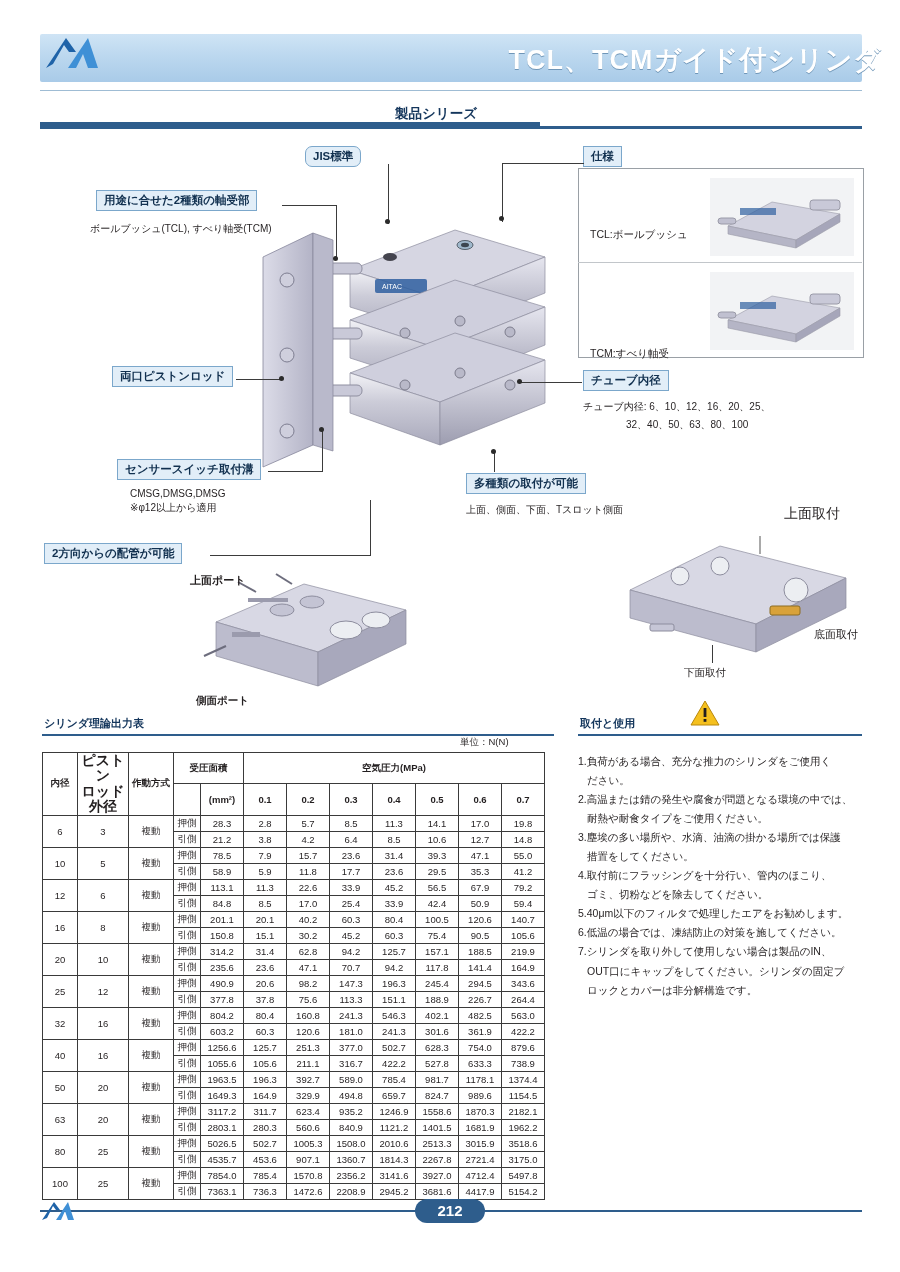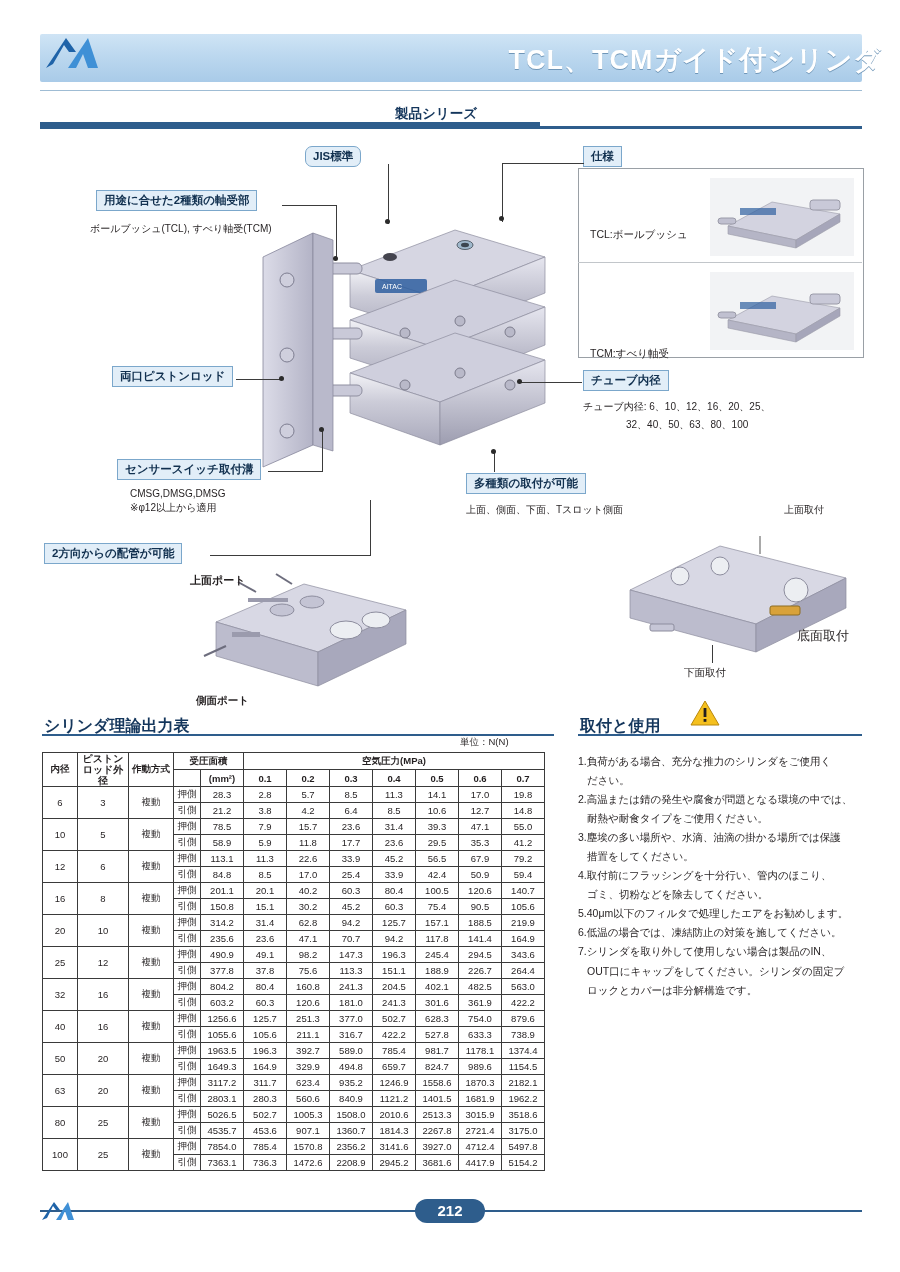--- a/index.html
+++ b/index.html
@@ -57,21 +57,21 @@
     border:1px solid #9aa0a6;background:#ffffff;
   }
   .spec-row-label{
     position:absolute;font-size:10.5px;color:#231f20;
   }
   .spec-div{position:absolute;left:578px;width:284px;height:1px;background:#c2c6ca;}
   
   .img-ph{position:absolute;}
   
   .sec-title{
-    position:absolute;font-size:16px;font-weight:bold;color:#14365c;
+    position:absolute;font-size:11px;font-weight:bold;color:#14365c;
   }
   .sec-rule{position:absolute;height:2px;background:#2e5d8c;}
   table.force{
     position:absolute;left:42px;top:752px;border-collapse:collapse;
     font-size:9.5px;color:#231f20;
   }
   table.force th,table.force td{
     border:1px solid #3a3a3a;text-align:center;padding:0;height:15px;
     font-weight:normal;
   }
@@ -267,22 +267,22 @@
 <div class="leader" style="left:520px;top:382px;width:62px;height:1px;"></div>
 <div class="dot" style="left:517px;top:379px;"></div>
 
 <div class="callout" style="left:466px;top:473px;">多種類の取付が可能</div>
 <div class="plain" style="left:466px;top:503px;">上面、側面、下面、Tスロット側面</div>
 <div class="leader" style="left:494px;top:452px;width:1px;height:20px;"></div>
 <div class="dot" style="left:491px;top:449px;"></div>
 
 <div class="plain" style="left:190px;top:573px;font-weight:bold;font-size:11px;">上面ポート</div>
 <div class="plain" style="left:196px;top:693px;font-weight:bold;font-size:10.5px;">側面ポート</div>
-<div class="plain" style="left:784px;top:503px;font-size:10px;">上面取付</div>
-<div class="plain" style="left:797px;top:627px;font-size:13px;">底面取付</div>
+<div class="plain" style="left:784px;top:503px;font-size:14px;">上面取付</div>
+<div class="plain" style="left:814px;top:627px;font-size:11px;">底面取付</div>
 <div class="plain" style="left:684px;top:665px;font-size:10.5px;">下面取付</div>
 <div class="leader" style="left:712px;top:645px;width:1px;height:18px;"></div>
 
 <div class="sec-title" style="left:44px;top:716px;">シリンダ理論出力表</div>
 <div class="sec-rule" style="left:42px;top:734px;width:512px;"></div>
 
 <div class="sec-title" style="left:580px;top:716px;">取付と使用</div>
 <div class="sec-rule" style="left:578px;top:734px;width:284px;"></div>
 <div class="warn-tri">
   <svg width="30" height="26" viewBox="0 0 30 26">
@@ -291,21 +291,21 @@
     <rect x="13.6" y="19" width="2.8" height="2.8" fill="#231f20"></rect>
   </svg>
 </div>
 
 <div class="plain" style="left:460px;top:735px;font-size:9.5px;">単位：N(N)</div>
 
 <table class="force">
   <thead>
     <tr>
       <th rowspan="2" style="width:34px;">内径</th>
-      <th rowspan="2" style="width:50px;font-size:10px;line-height:1.1;">ピストン<br>ロッド外径</th>
+      <th rowspan="2" style="width:50px;font-size:14px;line-height:1.1;">ピストン<br>ロッド外径</th>
       <th rowspan="2" style="width:44px;">作動方式</th>
       <th colspan="2" style="width:26px;">受圧面積</th>
       <th colspan="7">空気圧力(MPa)</th>
     </tr>
     <tr>
       <th style="width:26px;"></th>
       <th style="width:42px;">(mm²)</th>
       <th style="width:42px;">0.1</th>
       <th style="width:42px;">0.2</th>
       <th style="width:42px;">0.3</th>
@@ -440,21 +440,21 @@
         <td class="num">117.8</td>
         <td class="num">141.4</td>
         <td class="num">164.9</td>
       </tr>
       <tr>
         <td rowspan="2">25</td>
         <td rowspan="2">12</td>
         <td rowspan="2">複動</td>
         <td>押側</td>
         <td class="num">490.9</td>
-        <td class="num">49.1</td>
+        <td class="num">20.6</td>
         <td class="num">98.2</td>
         <td class="num">147.3</td>
         <td class="num">196.3</td>
         <td class="num">245.4</td>
         <td class="num">294.5</td>
         <td class="num">343.6</td>
       </tr>
       <tr>
         <td>引側</td>
         <td class="num">377.8</td>
@@ -468,21 +468,21 @@
       </tr>
       <tr>
         <td rowspan="2">32</td>
         <td rowspan="2">16</td>
         <td rowspan="2">複動</td>
         <td>押側</td>
         <td class="num">804.2</td>
         <td class="num">80.4</td>
         <td class="num">160.8</td>
         <td class="num">241.3</td>
-        <td class="num">204.5</td>
+        <td class="num">546.3</td>
         <td class="num">402.1</td>
         <td class="num">482.5</td>
         <td class="num">563.0</td>
       </tr>
       <tr>
         <td>引側</td>
         <td class="num">603.2</td>
         <td class="num">60.3</td>
         <td class="num">120.6</td>
         <td class="num">181.0</td>

